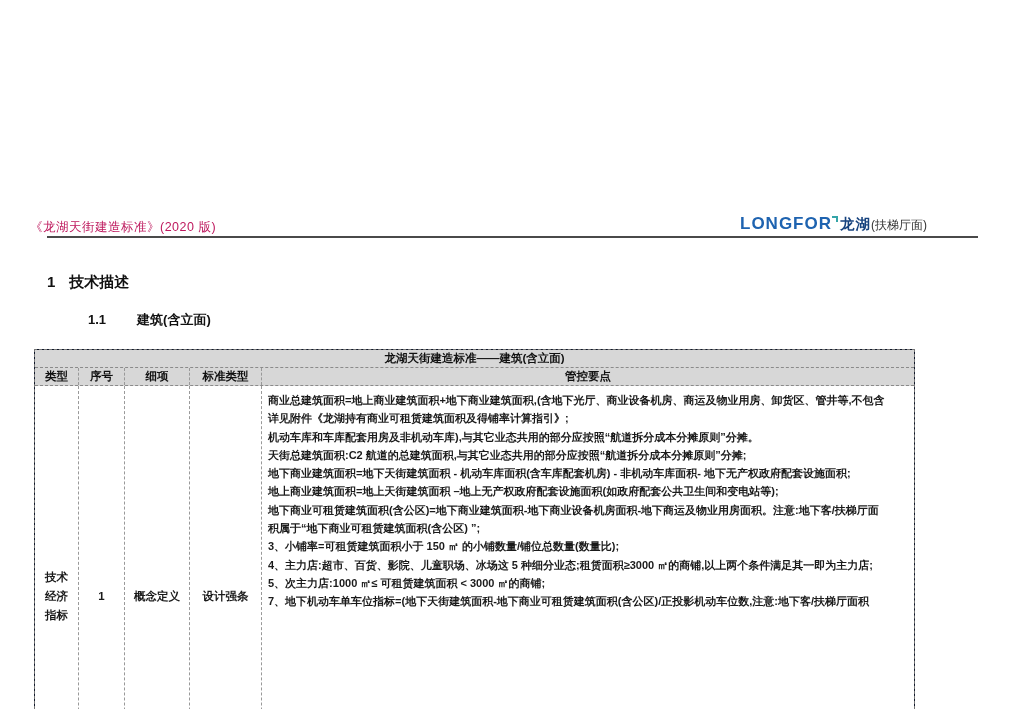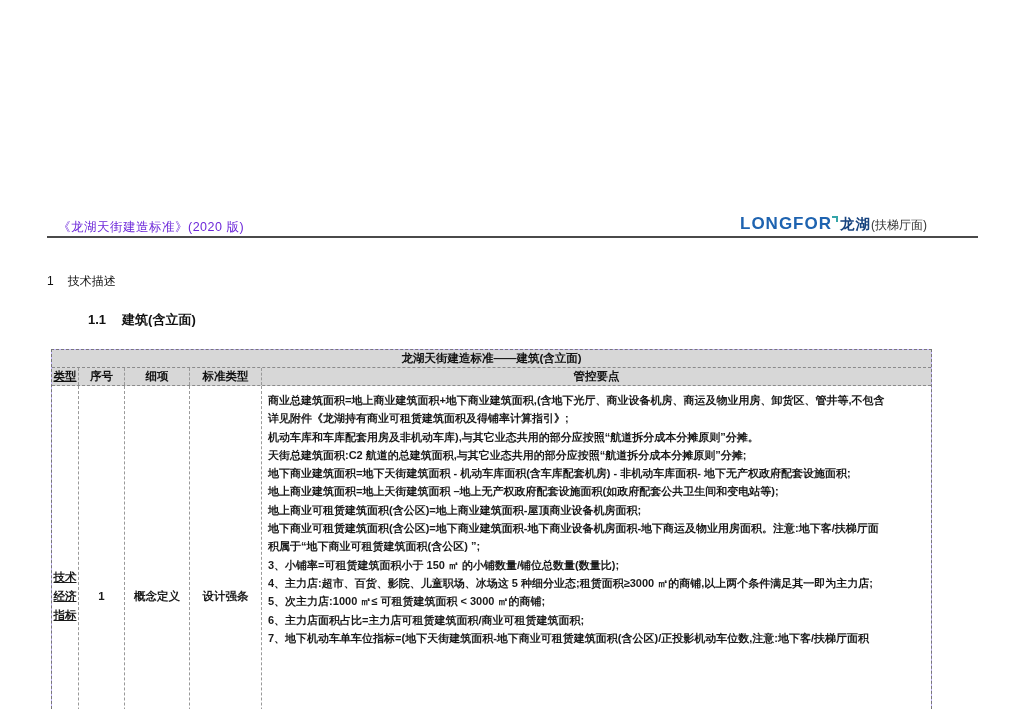--- a/index.html
+++ b/index.html
@@ -7,22 +7,22 @@
   body {
     position:relative;
     background:#ffffff;
     overflow:hidden;
     font-family:"Liberation Sans","DejaVu Sans",sans-serif;
     color:#1a1a1a;
   }
 
   
   .doc-title {
-    position:absolute; left:58px; top:219px;
-    font-size:12.5px; color:#6d28d9; letter-spacing:0.5px;
+    position:absolute; left:30px; top:219px;
+    font-size:12.5px; color:#be185d; letter-spacing:0.5px;
   }
   .logo-block {
     position:absolute; left:740px; top:214px; white-space:nowrap;
   }
   .logo-en {
     font-weight:bold; font-size:17px; letter-spacing:1px;
     color:#1e63b0;
   }
   .logo-mark {
     display:inline-block; width:6px; height:6px;
@@ -34,47 +34,47 @@
   }
   .logo-note { font-size:12px; color:#333333; }
   .header-rule {
     position:absolute; left:47px; top:236px; width:931px; height:0;
     border-top:2px solid #4a4a4a;
   }
 
   
   .h1 {
     position:absolute; left:47px; top:273px;
-    font-size:12px; font-weight:normal; color:#111;
+    font-size:15px; font-weight:bold; color:#111;
   }
   .h1 .ht { margin-left:14px; }
   .h2 {
     position:absolute; left:88px; top:311px;
     font-size:13px; font-weight:bold; color:#111;
   }
-  .h2 .ht { margin-left:16px; }
+  .h2 .ht { margin-left:31px; }
 
   
   .table {
-    position:absolute; left:51px; top:349px; width:881px; height:360px;
+    position:absolute; left:34px; top:349px; width:881px; height:360px;
     border-left:1px dashed #777; border-right:1px dashed #777;
     border-top:1px dashed #777;
-    overflow:hidden; background:#c4b5fd;
+    overflow:hidden; background:#0f172a;
   }
   .t-title {
     height:18px; background:#d7d7d7; border-bottom:1px dashed #8a8a8a;
     text-align:center; font-weight:bold; font-size:11.5px; line-height:17px;
     color:#111;
   }
   .t-head { display:flex; height:18px; background:#d7d7d7; border-bottom:1px dashed #8a8a8a; }
   .t-head .c {
     font-weight:bold; font-size:11.5px; line-height:17px; text-align:center; color:#111;
   }
   .t-body { display:flex; height:420px; background:#fff; }
-  .c1 { width:27px;text-decoration:underline; } .c2 { width:46px; } .c3 { width:65px; } .c4 { width:72px; }
+  .c1 { width:44px; } .c2 { width:46px; } .c3 { width:65px; } .c4 { width:72px; }
   .c5 { flex:1; }
   .bordered { border-right:1px dashed #999; }
   .vcell {
     display:flex; flex-direction:column; justify-content:center; align-items:center;
     font-weight:bold; font-size:11.5px; color:#1a1a1a; line-height:19px;
   }
   .points {
     padding:5px 5px 0 6px; overflow:hidden;
   }
   .pline {
@@ -123,25 +123,23 @@
       <div class="c2 bordered vcell">1</div>
       <div class="c3 bordered vcell">概念定义</div>
       <div class="c4 bordered vcell">设计强条</div>
       <div class="c5 points">
         <div class="pline">商业总建筑面积=地上商业建筑面积+地下商业建筑面积,(含地下光厅、商业设备机房、商运及物业用房、卸货区、管井等,不包含</div>
         <div class="pline">详见附件《龙湖持有商业可租赁建筑面积及得铺率计算指引》;</div>
         <div class="pline">机动车库和车库配套用房及非机动车库),与其它业态共用的部分应按照“航道拆分成本分摊原则”分摊。</div>
         <div class="pline">天街总建筑面积:C2 航道的总建筑面积,与其它业态共用的部分应按照“航道拆分成本分摊原则”分摊;</div>
         <div class="pline">地下商业建筑面积=地下天街建筑面积 - 机动车库面积(含车库配套机房) - 非机动车库面积- 地下无产权政府配套设施面积;</div>
         <div class="pline">地上商业建筑面积=地上天街建筑面积 –地上无产权政府配套设施面积(如政府配套公共卫生间和变电站等);</div>
-        <div class="pline">地上商业可租赁建筑面积(含公区)=地上商业建筑面积-屋顶商业设备机房面积;</div>
         <div class="pline">地下商业可租赁建筑面积(含公区)=地下商业建筑面积-地下商业设备机房面积-地下商运及物业用房面积。注意:地下客/扶梯厅面</div>
         <div class="pline">积属于“地下商业可租赁建筑面积(含公区) ”;</div>
         <div class="pline">3、小铺率=可租赁建筑面积小于 150 ㎡ 的小铺数量/铺位总数量(数量比);</div>
         <div class="pline">4、主力店:超市、百货、影院、儿童职场、冰场这 5 种细分业态;租赁面积≥3000 ㎡的商铺,以上两个条件满足其一即为主力店;</div>
         <div class="pline">5、次主力店:1000 ㎡≤ 可租赁建筑面积 &lt; 3000 ㎡的商铺;</div>
-        <div class="pline">6、主力店面积占比=主力店可租赁建筑面积/商业可租赁建筑面积;</div>
         <div class="pline">7、地下机动车单车位指标=(地下天街建筑面积-地下商业可租赁建筑面积(含公区)/正投影机动车位数,注意:地下客/扶梯厅面积</div>
       </div>
     </div>
 
   </div>
 </div>
 
 </body></html>

